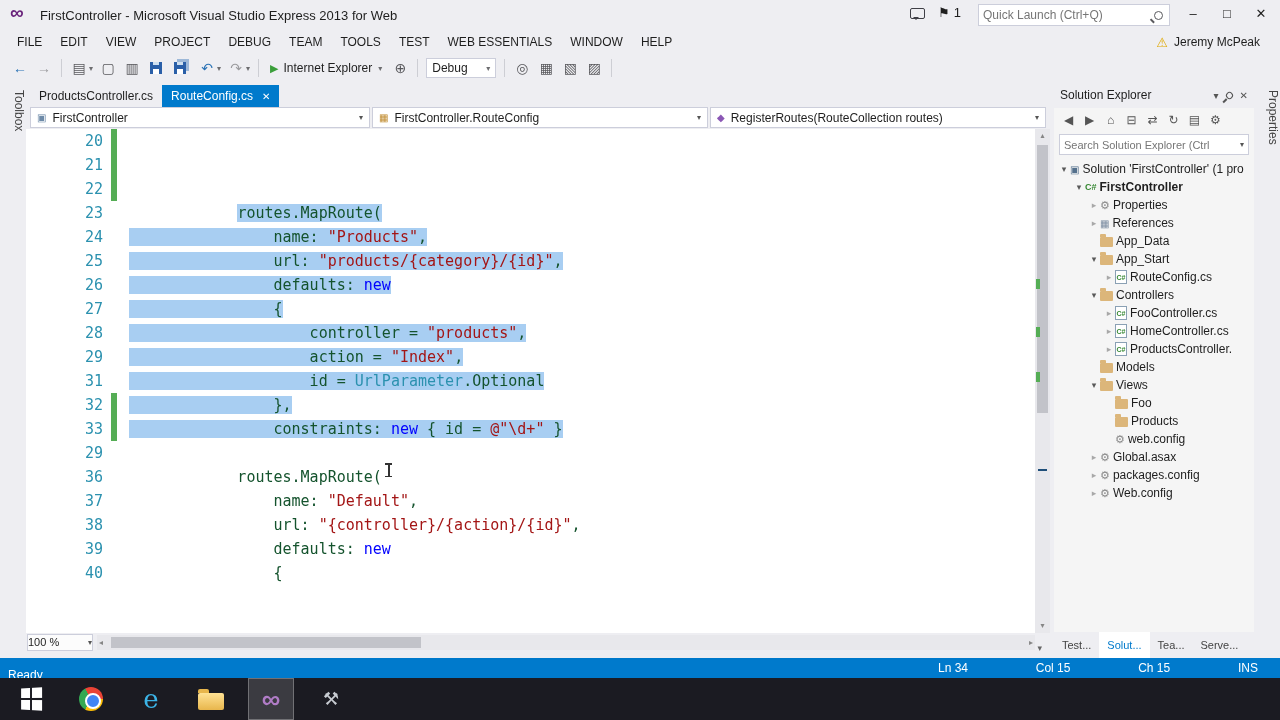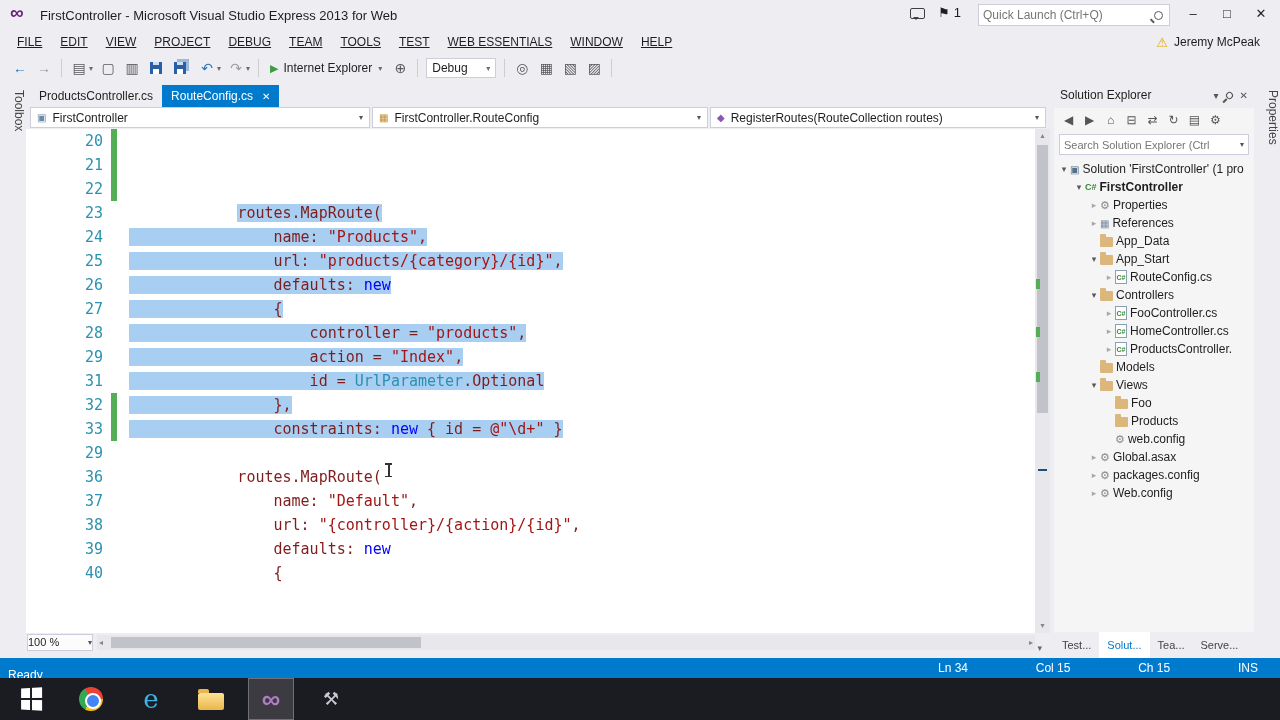--- a/index.html
+++ b/index.html
@@ -16,21 +16,21 @@
   .quicklaunch { position:absolute; left:978px; top:4px; width:192px; height:22px; background:#fff; border:1px solid #cccedb; display:flex; align-items:center; padding:0 4px; }
   .quicklaunch input { flex:1; border:none; outline:none; font-size:12px; color:#555; font-family:"Liberation Sans",sans-serif; background:transparent; }
   .quicklaunch input::placeholder { color:#767676; }
   .mag { width:9px; height:9px; border:1.5px solid #5a5a5e; border-radius:50%; position:relative; margin-right:2px; }
   .mag::after { content:""; position:absolute; width:5px; height:1.5px; background:#5a5a5e; left:-5px; top:8px; transform:rotate(45deg); }
   .winbtns { position:absolute; right:2px; top:0; display:flex; }
   .winbtns span { width:34px; height:26px; display:flex; align-items:center; justify-content:center; font-size:13px; color:#1e1e1e; }
 
   
   .menubar { position:absolute; left:0; top:30px; width:1280px; height:24px; display:flex; align-items:center; font-size:12px; }
-  .menu-items { display:flex; margin-left:8px;text-decoration:underline; }
+  .menu-items { display:flex; margin-left:8px; }
   .menu-item { padding:4px 9px; }
   .userarea { margin-left:auto; margin-right:20px; display:flex; align-items:center; gap:6px; font-size:12px;}
   .warn { color:#e0a800; font-size:13px; }
 
   
   .toolbar { position:absolute; left:0; top:54px; width:1280px; height:28px; display:flex; align-items:center; padding-left:8px; }
   .tb-item { display:flex; align-items:center; padding:2px 3px; }
   .tb-icon { font-size:14px; color:#58585c; min-width:18px; text-align:center; line-height:1; }
   .tb-caret { font-size:8px; color:#6d6d70; margin-left:1px; }
   .tb-divider { width:1px; height:18px; background:#cdced4; margin:0 5px; }
@@ -57,21 +57,21 @@
   .navcombo { background:#fff; border:1px solid #cccedb; height:21px; display:flex; align-items:center; font-size:12px; padding:0 6px; gap:6px; }
   .navcombo .ncaret { margin-left:auto; font-size:8px; color:#555; }
   .nc-icon { font-size:10px; }
 
   .code-area { position:absolute; left:0; top:47px; width:1009px; height:504px; background:#fff; font-family:"DejaVu Sans Mono", monospace; font-size:15px; overflow:hidden; }
   .code-line { height:24px; line-height:24px; display:flex; white-space:pre; }
   .gutter { width:85px; flex:none; text-align:right; padding-right:8px; color:#2b91af; }
   .chgbar { width:6px; flex:none; }
   .chgbar.on { background:var(--chg,#55ad55); }
   .code-text { padding-left:12px; }
-  .tok-p { color:#7f1d1d; } .tok-k { color:#0000ff; } .tok-s { color:#a31515; } .tok-t { color:#2b91af; }
+  .tok-p { color:#14532d; } .tok-k { color:#0000ff; } .tok-s { color:#a31515; } .tok-t { color:#2b91af; }
   .seltext { background:var(--sel,#a8cef2); }
   .caret { display:inline-block; width:1.5px; height:17px; background:#000; vertical-align:-3px; }
   .ibeam { position:absolute; left:362px; top:334px; width:1.5px; height:14px; background:#333; }
   .ibeam::before, .ibeam::after { content:""; position:absolute; left:-3px; width:7px; height:1.5px; background:#333; }
   .ibeam::after { bottom:0; }
 
   .vscroll { position:absolute; right:0; top:47px; width:15px; height:504px; background:#e8e8ec; }
   .vscroll .sarrow { position:absolute; left:0; width:15px; height:14px; text-align:center; font-size:8px; color:#868686; line-height:14px; }
   .vscroll .thumb { position:absolute; left:2px; top:16px; width:11px; height:268px; background:#c2c3c9; }
   .vmark { position:absolute; left:1px; width:4px; height:10px; background:var(--chg,#55ad55); }

